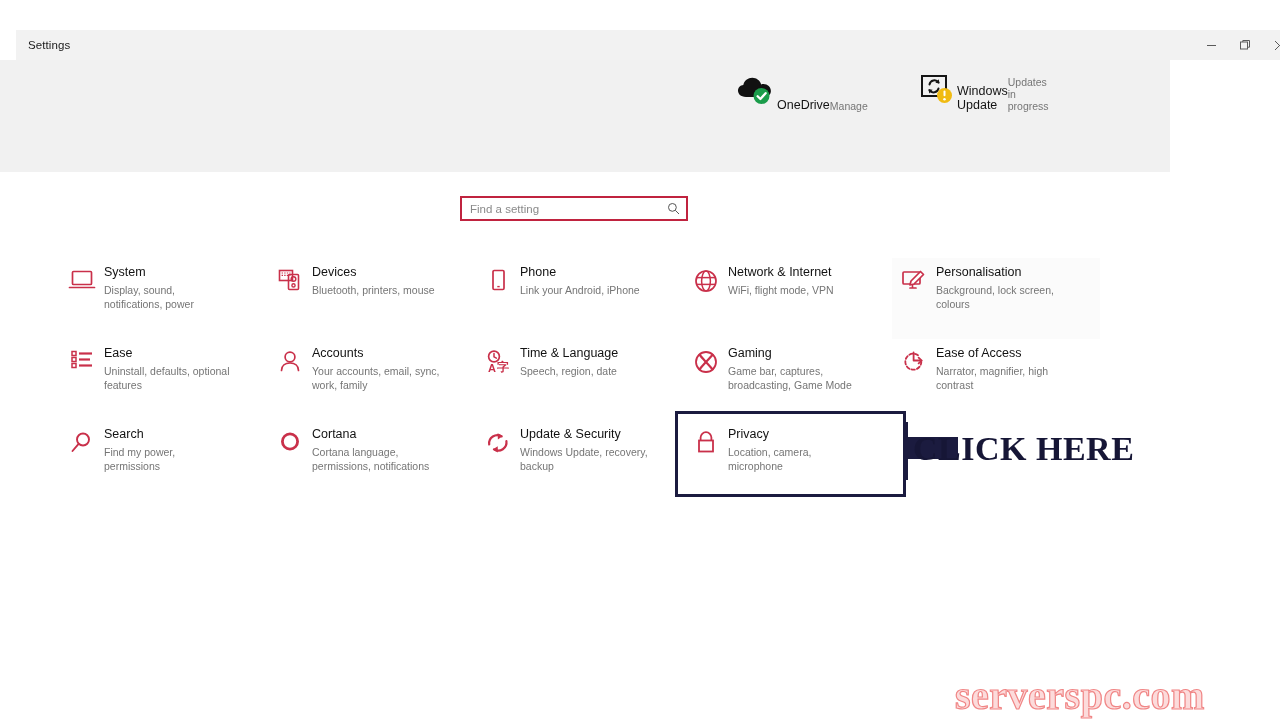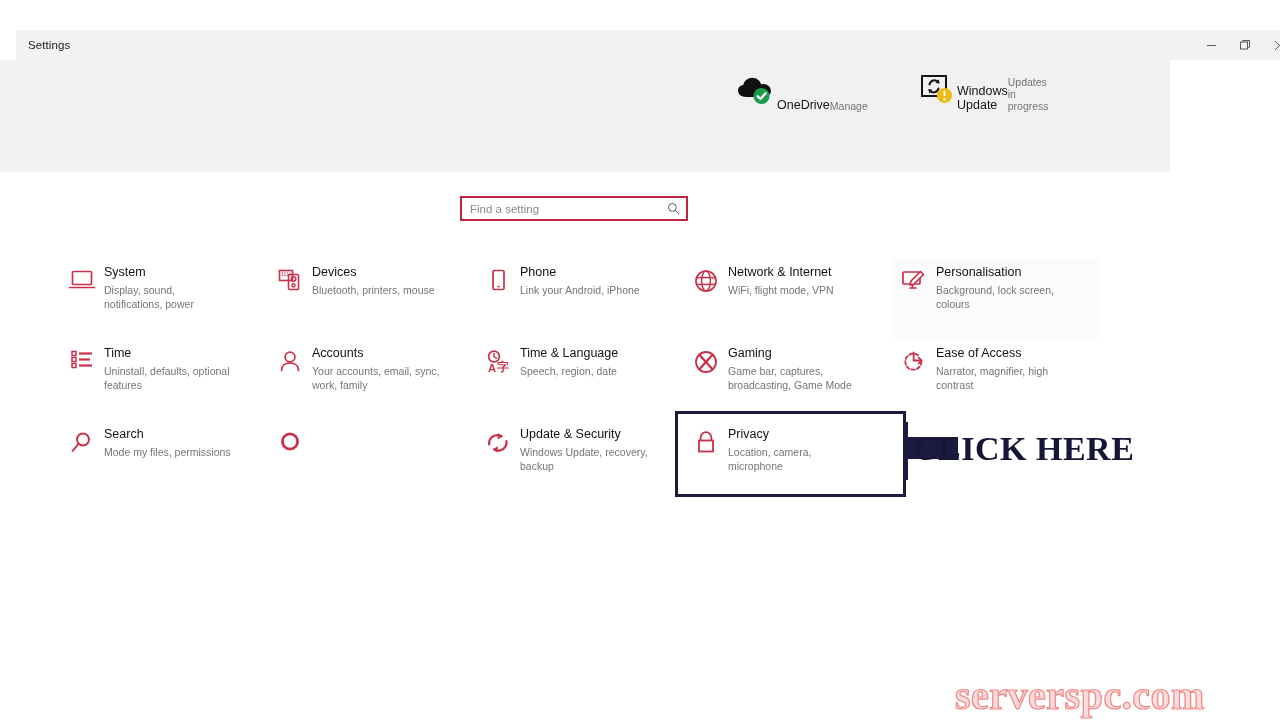--- a/index.html
+++ b/index.html
@@ -277,21 +277,21 @@
           <svg width="26" height="24" viewBox="0 0 26 24">
             <rect x="3" y="2.5" width="4" height="4" fill="none" stroke="#c9304a" stroke-width="1.5"></rect>
             <rect x="3" y="8.5" width="4" height="4" fill="none" stroke="#c9304a" stroke-width="1.5"></rect>
             <rect x="3" y="14.5" width="4" height="4" fill="none" stroke="#c9304a" stroke-width="1.5"></rect>
             <line x1="10" y1="4.5" x2="23" y2="4.5" stroke="#c9304a" stroke-width="2.2"></line>
             <line x1="10" y1="10.5" x2="21" y2="10.5" stroke="#c9304a" stroke-width="2.2"></line>
             <line x1="10" y1="16.5" x2="23" y2="16.5" stroke="#c9304a" stroke-width="2.2"></line>
           </svg>
         </div>
         <div class="tile-text">
-          <div class="tile-title">Time</div>
+          <div class="tile-title">Ease</div>
           <div class="tile-sub">Uninstall, defaults, optional features</div>
         </div>
       </div>
 
       <div class="tile hoverable">
         <div class="tile-ico">
           <svg width="26" height="26" viewBox="0 0 26 26">
             <circle cx="13" cy="8" r="4.9" fill="none" stroke="#c9304a" stroke-width="1.7"></circle>
             <path d="M4.5 21.5 C4.5 16.6 8.3 14 13 14 C17.7 14 21.5 16.6 21.5 21.5" fill="none" stroke="#c9304a" stroke-width="1.7" stroke-linecap="round"></path>
           </svg>
@@ -351,29 +351,33 @@
 
       <div class="tile col0 hoverable">
         <div class="tile-ico">
           <svg width="26" height="26" viewBox="0 0 26 26">
             <circle cx="14" cy="9.5" r="6" fill="none" stroke="#c9304a" stroke-width="1.9"></circle>
             <line x1="9.6" y1="13.8" x2="3.5" y2="21" stroke="#c9304a" stroke-width="1.9" stroke-linecap="round"></line>
           </svg>
         </div>
         <div class="tile-text">
           <div class="tile-title">Search</div>
-          <div class="tile-sub">Mode my files, permissions</div>
+          <div class="tile-sub">Find my power, permissions</div>
         </div>
       </div>
 
       <div class="tile hoverable">
         <div class="tile-ico">
           <svg width="26" height="26" viewBox="0 0 26 26">
             <circle cx="13" cy="11.5" r="7.6" fill="none" stroke="#c9304a" stroke-width="2.8"></circle>
           </svg>
+        </div>
+        <div class="tile-text">
+          <div class="tile-title">Cortana</div>
+          <div class="tile-sub">Cortana language, permissions, notifications</div>
         </div>
       </div>
 
       <div class="tile">
         <div class="tile-ico">
           <svg width="28" height="26" viewBox="0 0 28 26">
             <path d="M5.2 14.5 A8.2 8.2 0 0 1 17.6 6.4" fill="none" stroke="#c9304a" stroke-width="2.2" stroke-linecap="round"></path>
             <path d="M22.4 11.2 A8.2 8.2 0 0 1 10 19.4" fill="none" stroke="#c9304a" stroke-width="2.2" stroke-linecap="round"></path>
             <path d="M13.6 3.2 L18.9 6.1 L13.9 9.6 Z" fill="#c9304a"></path>
             <path d="M13.9 22.6 L8.7 19.6 L13.7 16.2 Z" fill="#c9304a"></path>

